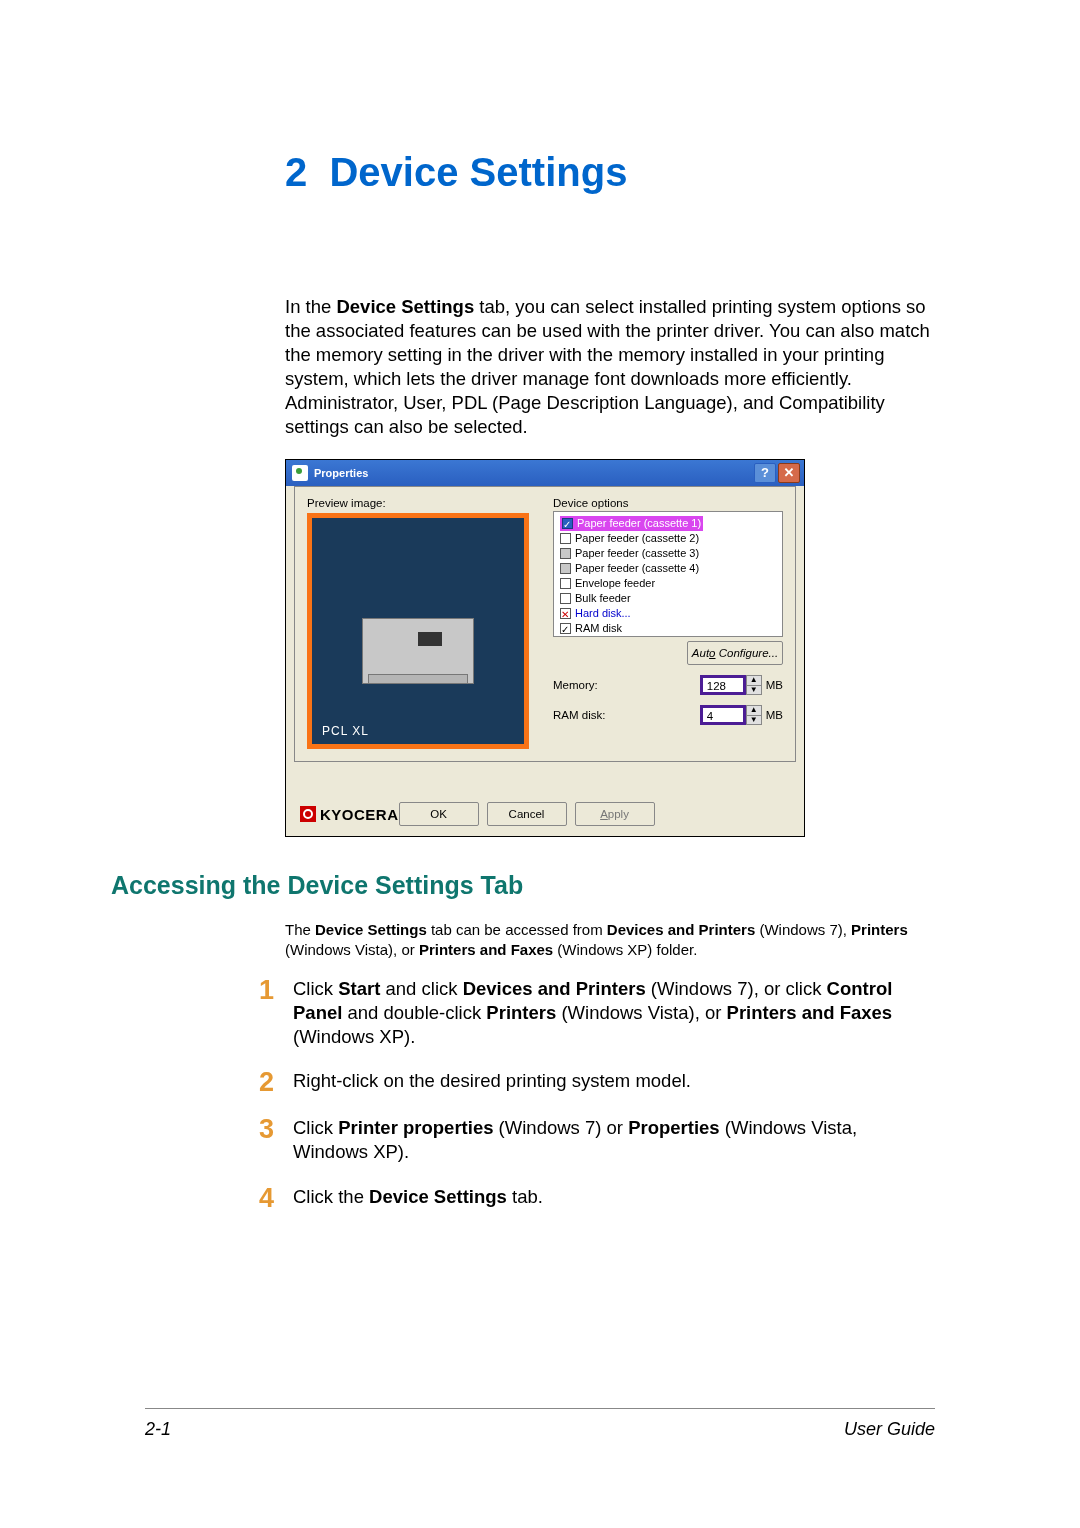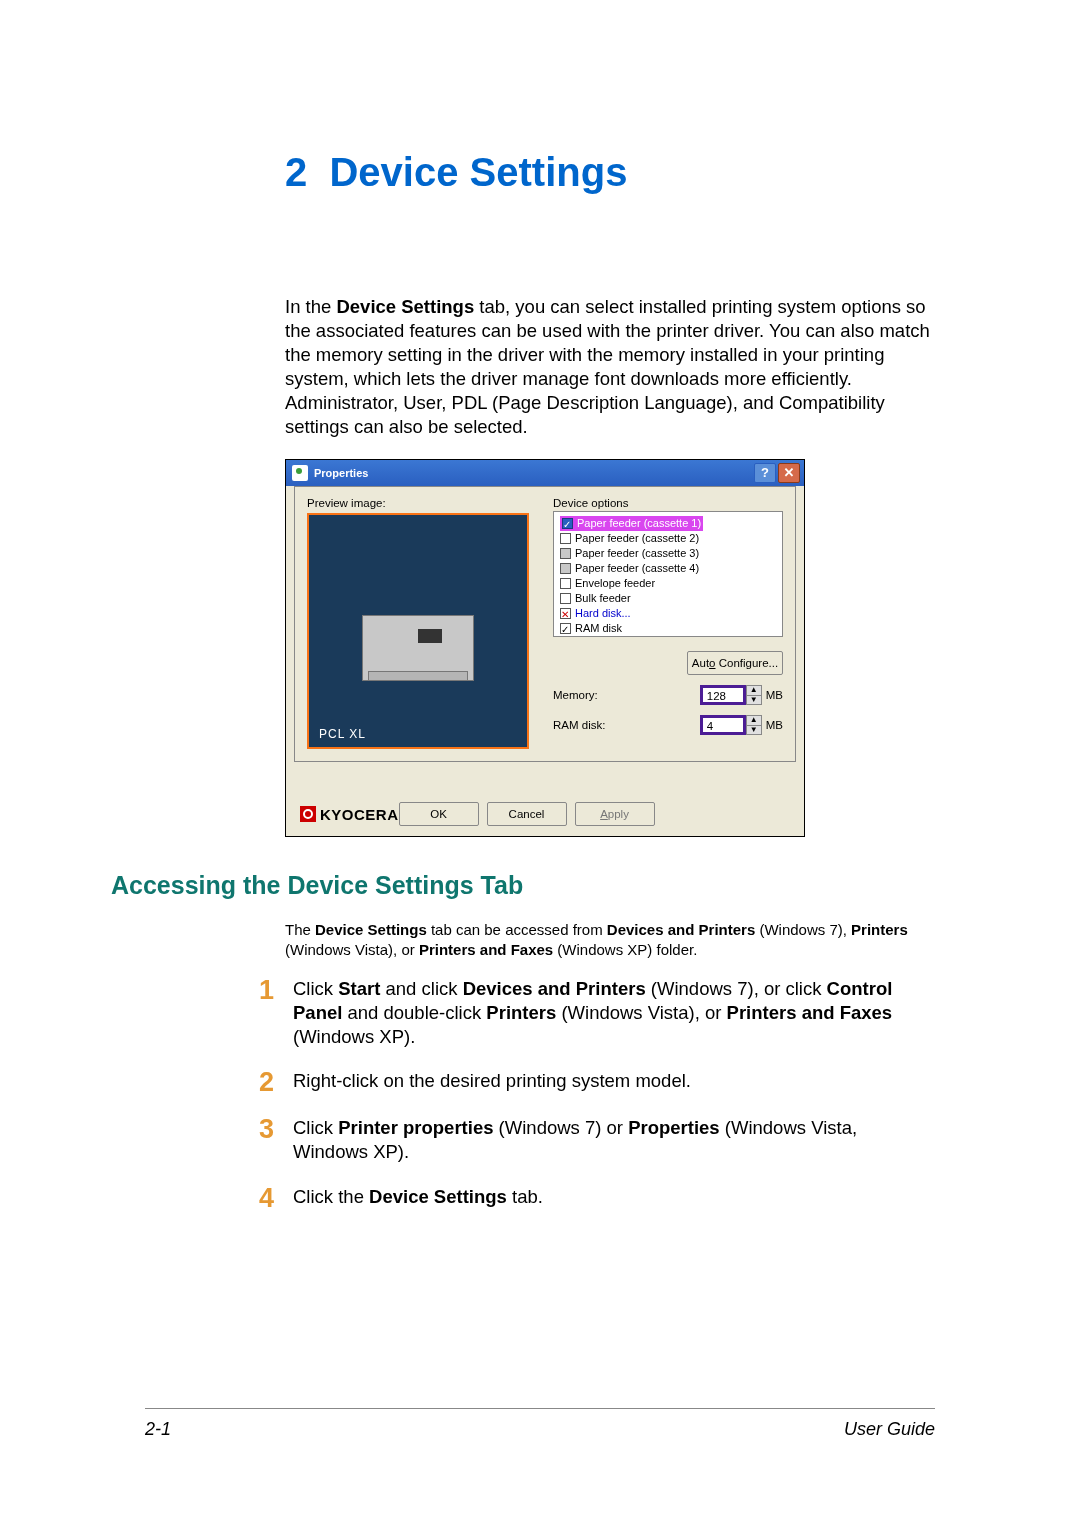--- a/index.html
+++ b/index.html
@@ -113,21 +113,21 @@
     display: flex;
     gap: 14px;
   }
   .col-preview { width: 232px; }
   .col-options { flex: 1; }
   .label-text { font-size: 11.5px; }
   .preview-box {
     width: 222px; height: 236px;
     background: #1a3a5a;
     margin-top: 4px;
-    border: 2px solid #f97316;
+    border: 5px solid #f97316;
     position: relative;
   }
   .printer-illus {
     position: absolute;
     left: 50%; top: 74px;
     transform: translateX(-50%);
     width: 112px; height: 96px;
   }
   .printer-illus .body {
     position:absolute; left:0; top:26px;
@@ -196,21 +196,21 @@
   }
   .chk.x-red {
     background:#fff;
   }
   .chk.x-red::after{
     content:"✕"; color:#c00; font-size:10px; position:absolute; top:-2px; left:0;
   }
   .opt-link { color: #0000cc; }
 
   .auto-row {
-    display:flex; justify-content:flex-end; margin-top:14px;
+    display:flex; justify-content:flex-end; margin-top:4px;font-style:italic;
   }
   .mem-row {
     display:flex; align-items:center; margin-top:10px; font-size:11.5px;
   }
   .mem-row .lbl { flex:1; }
   .mem-row .val-box {
     width: 46px; height: 20px;
     border: 3px solid #4c1d95;
     background: #fff;
     padding: 2px 4px;

